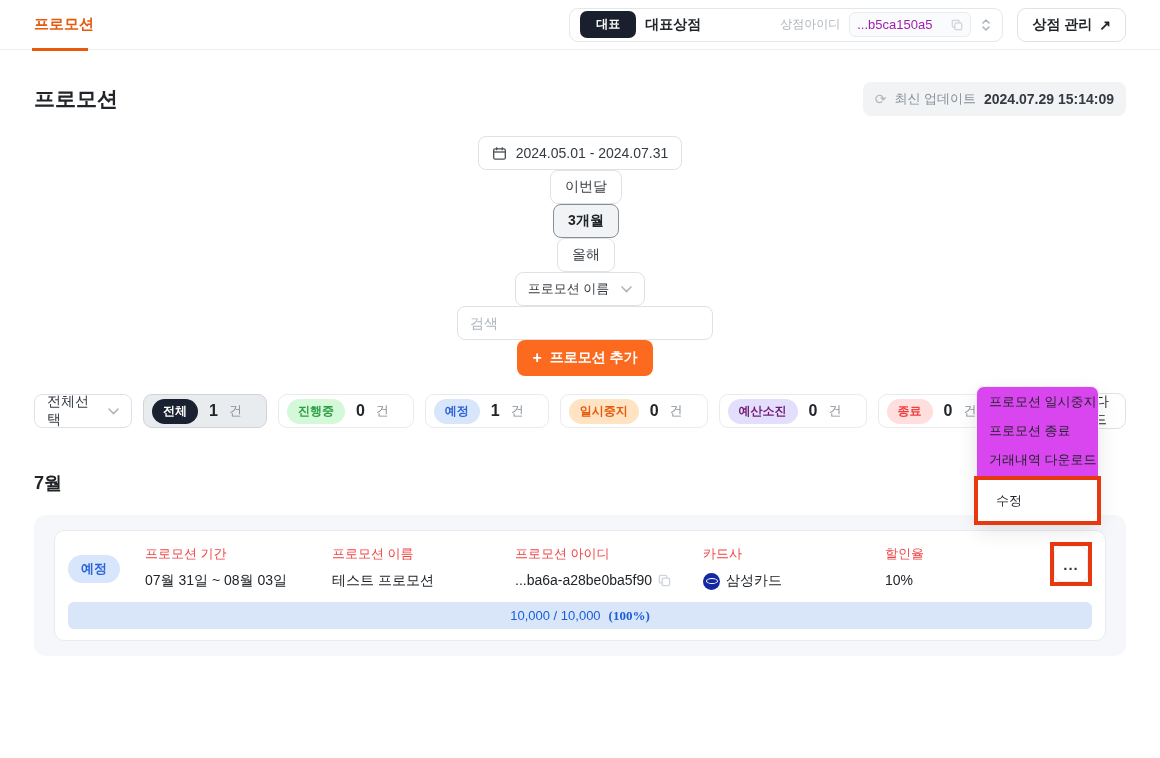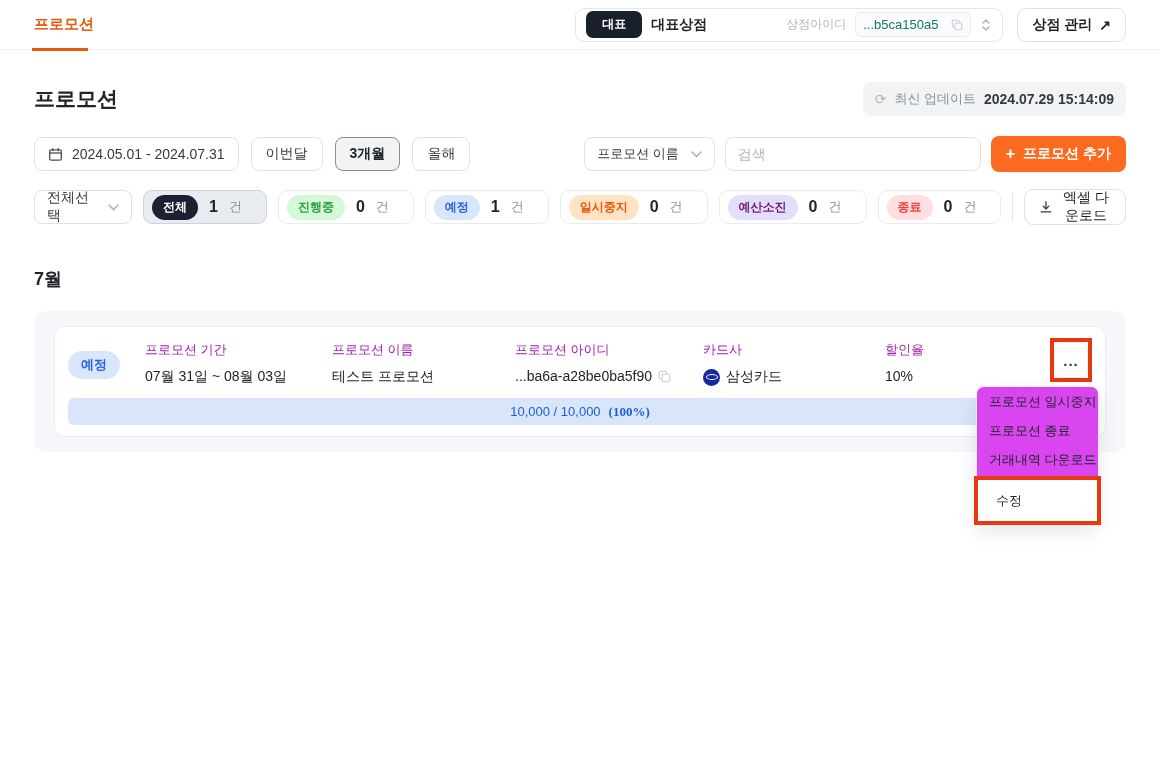--- a/index.html
+++ b/index.html
@@ -13,33 +13,33 @@
   }
   
   .topbar { height:50px; border-bottom:1px solid #eceef0; display:flex; align-items:center; justify-content:space-between; padding:0 34px; }
   .nav-tab { color:#e8590c; font-weight:700; font-size:15px; position:relative; height:50px; display:flex; align-items:center; cursor:pointer; }
   .nav-tab::after { content:""; position:absolute; left:-2px; bottom:-1px; width:56px; height:3px; background:#e8590c; }
   .topbar-right { display:flex; align-items:center; gap:14px; }
   .store-pill { display:flex; align-items:center; gap:9px; border:1px solid #e4e7ea; border-radius:9px; height:34px; padding:0 10px; }
   .rep-badge { background:#1a1f2e; color:#fff; font-size:12px; font-weight:700; padding:5px 16px; border-radius:7px; }
   .store-name { font-weight:700; font-size:14px; color:#212529; }
   .store-id-label { color:#adb5bd; font-size:12px; margin-left:70px; }
-  .store-id-box { border:1px solid #e9ecef; background:#fafbfc; border-radius:6px; padding:4px 7px; display:flex; gap:13px; font-size:13px; color:#0f766e; }
+  .store-id-box { border:1px solid #e9ecef; background:#fafbfc; border-radius:6px; padding:4px 7px; display:flex; gap:19px; font-size:13px; color:#a21caf; }
   .icon-svg { display:inline-flex; align-items:center; }
   .manage-btn { border:1px solid #dee2e6; background:#fff; border-radius:9px; height:34px; padding:0 14px; font-size:14px; font-weight:600; color:#212529; display:flex; align-items:center; gap:7px; cursor:pointer; }
   
   .main { padding:0 34px; }
   .title-row { display:flex; justify-content:space-between; align-items:center; margin-top:32px; }
   .page-title { font-size:21px; font-weight:700; }
   .update-badge { background:#f1f3f5; border-radius:8px; padding:8px 12px; display:flex; align-items:center; gap:8px; font-size:13px; }
   .refresh-icon { color:#adb5bd; font-size:14px; line-height:1; }
   .update-label { color:#868e96; }
   .update-time { color:#343a40; font-weight:600; font-size:14px; }
   
-  .toolbar-row { display:flex; align-items:center; margin-top:20px; }
+  .toolbar-row { display:flex; align-items:center; margin-top:20px;flex-direction:column; }
   .date-range { display:flex; align-items:center; gap:9px; border:1px solid #dee2e6; border-radius:8px; height:34px; padding:0 13px; font-size:14px; font-weight:500; color:#343a40; cursor:pointer; }
   .chip { border:1px solid #dee2e6; border-radius:8px; height:34px; padding:0 14px; background:#fff; font-size:14px; font-weight:500; color:#343a40; display:flex; align-items:center; margin-left:12px; cursor:pointer; }
   .chip.selected { background:#f1f3f5; border-color:#868e96; font-weight:700; color:#212529; }
   .toolbar-spacer { flex:1; }
   .select-box { border:1px solid #dee2e6; border-radius:8px; height:34px; padding:0 12px; display:flex; align-items:center; gap:12px; font-size:13px; font-weight:500; color:#343a40; background:#fff; cursor:pointer; }
   .search-input { border:1px solid #dee2e6; border-radius:8px; height:34px; width:256px; padding:0 12px; font-size:14px; margin-left:10px; color:#343a40; font-family:inherit; }
   .search-input::placeholder { color:#adb5bd; }
   .add-btn { background:#fb6a1e; color:#fff; border:none; border-radius:8px; height:36px; padding:0 15px; font-size:14px; font-weight:700; display:flex; align-items:center; gap:8px; margin-left:10px; cursor:pointer; font-family:inherit; }
   .add-btn .plus { font-size:16px; font-weight:700; }
   
@@ -59,21 +59,21 @@
   .v-divider { width:1px; height:30px; background:#e3e6e9; margin-left:11px; }
   .excel-btn { border:1px solid #dee2e6; background:#fff; border-radius:9px; height:36px; padding:0 14px; display:flex; align-items:center; gap:8px; font-size:14px; font-weight:500; color:#212529; margin-left:11px; cursor:pointer; font-family:inherit; }
   
   .month-title { font-size:18px; font-weight:700; margin-top:42px; }
   .promo-wrap { background:#f5f7fa; border-radius:12px; margin-top:20px; padding:15px 20px; }
   .promo-card { background:#fff; border:1px solid #e9ecef; border-radius:10px; padding:11px 13px; }
   .fields-row { display:flex; align-items:flex-start; }
   .badge-col { width:77px; display:flex; align-items:center; padding-top:13px; }
   .status-badge { background:#d8e6fb; color:#2b62d9; font-size:13px; font-weight:600; padding:5px 13px; border-radius:14px; }
   .field { padding-top:3px; }
-  .field-label { font-size:13px; color:#a21caf; margin-bottom:9px; }
+  .field-label { font-size:13px; color:#ef4444; margin-bottom:9px; }
   .field-value { font-size:14px; color:#212529; font-weight:500; display:flex; align-items:center; gap:6px; }
   .f-period { width:187px; } .f-name { width:183px; } .f-id { width:188px; } .f-card { width:182px; } .f-discount { flex:1; }
   .card-logo { width:17px; height:17px; border-radius:50%; background:#1428a0; display:inline-flex; align-items:center; justify-content:center; }
   .card-logo::after { content:""; width:10px; height:4px; border:1px solid #fff; border-radius:50%; }
   .red-box { border:4px solid #e8380f; }
   .more-box { padding:0; line-height:0; }
   .more-btn { width:34px; height:36px; background:#fff; border:1px solid #eceef0; border-radius:8px; box-shadow:0 1px 2px rgba(0,0,0,.06); font-size:15px; font-weight:700; color:#343a40; display:flex; align-items:center; justify-content:center; cursor:pointer; letter-spacing:1px; }
   .progress-bar { margin-top:12px; background:#d9e6fa; border-radius:6px; height:27px; display:flex; align-items:center; justify-content:center; font-size:13px; color:#1b5ed8; font-weight:500; }
   .progress-bold { font-weight:800; margin-left:4px;font-family:Liberation Serif, serif; }
   

